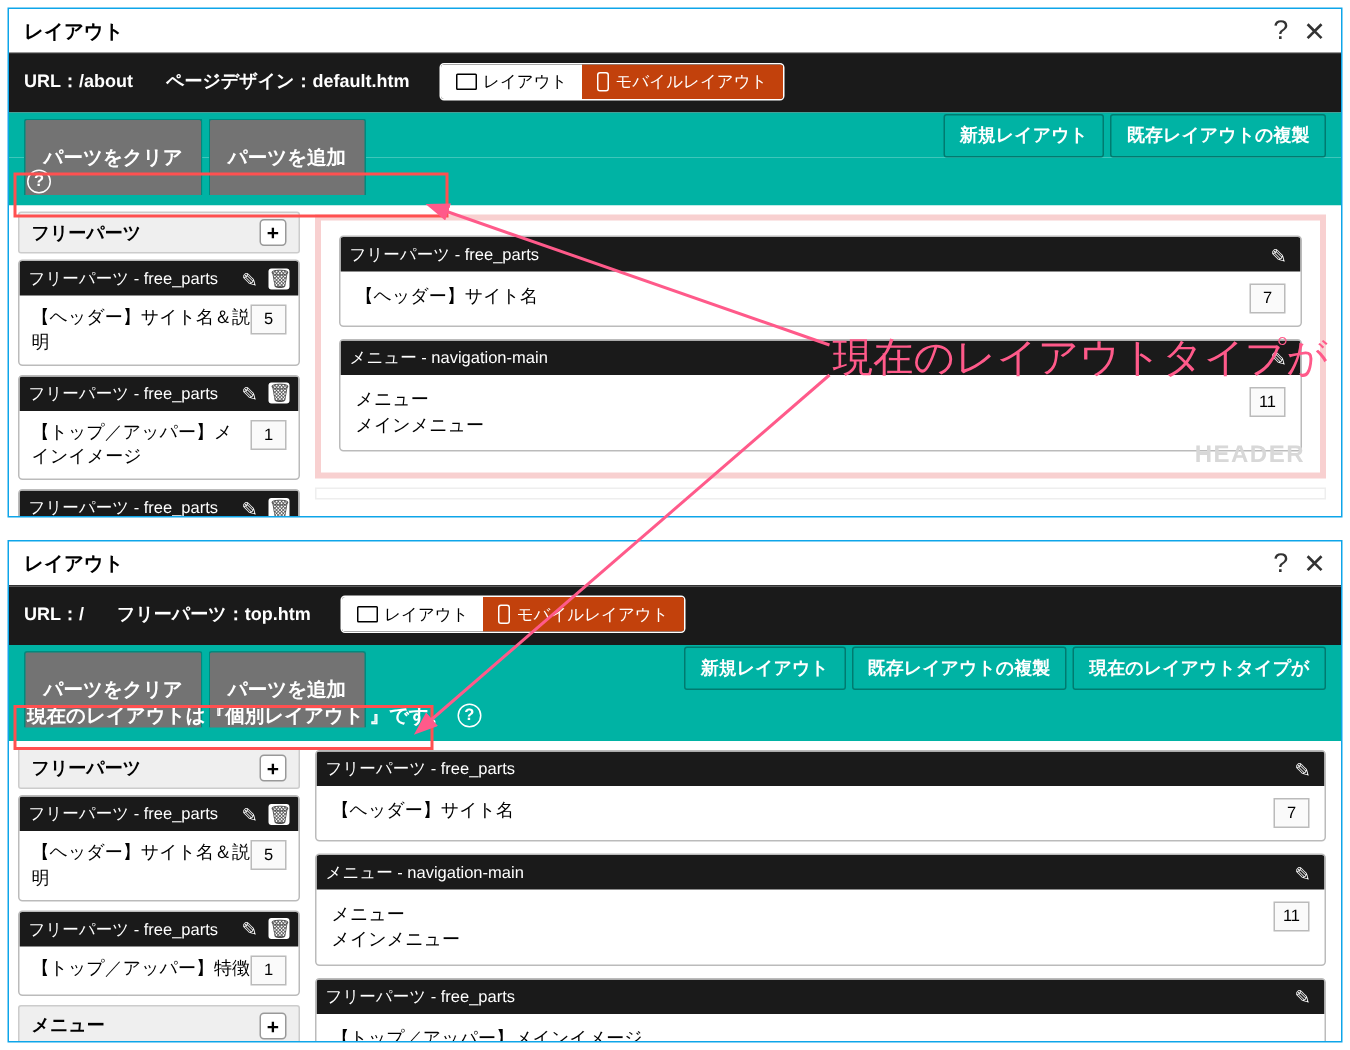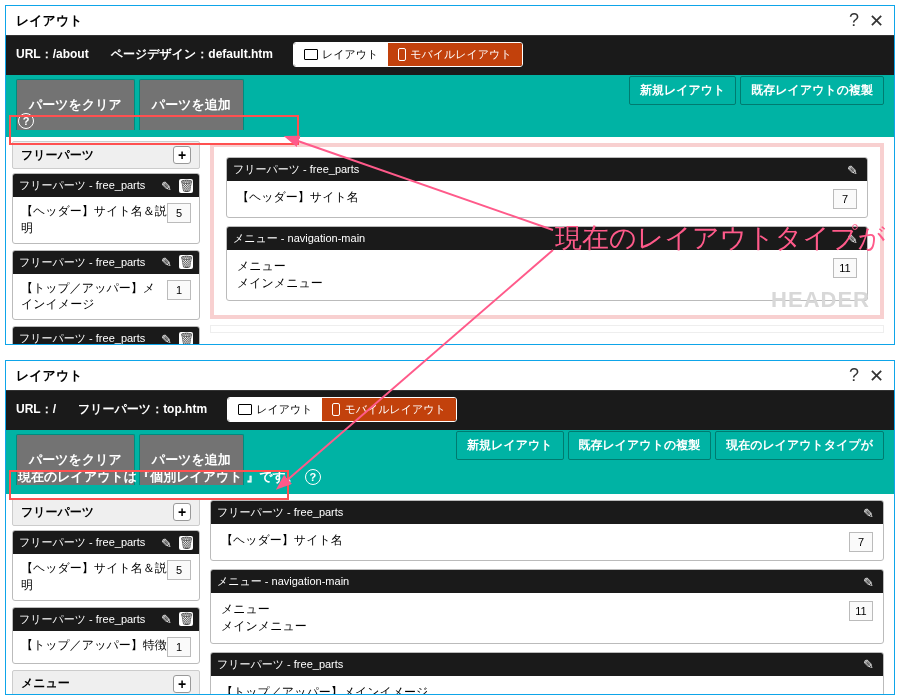--- a/index.html
+++ b/index.html
@@ -41,21 +41,21 @@
 
   .card { border: 1px solid #bbb; border-radius: 3px; margin-bottom: 6px; background: #fff; overflow: hidden; }
   .cardhead { background: #1a1a1a; color: #fff; font-size: 11px; padding: 4px 6px; display: flex; align-items: center; gap: 4px; }
   .cardhead .sp { flex: 1; }
   .cardhead .ic { width: 14px; height: 14px; cursor: pointer; }
   .cardbody { padding: 6px 8px; font-size: 12px; display: flex; align-items: flex-start; gap: 0; }
   .cardbody .txt { flex: 1; line-height: 1.4; }
   .cardbody .numbox { width: 24px; height: 20px; border: 1px solid #bbb; font-size: 11px; display: flex; align-items: center; justify-content: center; background: #fafafa; }
 
   .headerregion { border: 4px solid #f8d0d0; background: #fff; padding: 10px 12px 6px; position: relative; margin-bottom: 6px; }
-  .headerlabel { position: absolute; right: 10px; bottom: 2px; font-size: 22px; font-weight: bold; color: #d8d8d8; letter-spacing: 1px; }
+  .headerlabel { position: absolute; right: 10px; bottom: 2px; font-size: 16px; font-weight: bold; color: #d8d8d8; letter-spacing: 1px; }
 
   .widecard { border: 1px solid #bbb; border-radius: 3px; margin-bottom: 8px; background: #fff; overflow: hidden; }
   .widecard .cardbody { padding: 8px 10px; }
 
   .annotation { position: absolute; z-index: 100; color: #ff5a8a; font-size: 27px; line-height: 1.5; font-weight: 500; text-align: center; }
 
   svg.arrow { position: absolute; z-index: 90; pointer-events: none; }
 
   .pencil::before { content: "✎"; color: #fff; font-size: 13px; }
   .trash-dark { width:14px; height:14px; display:inline-block; }

